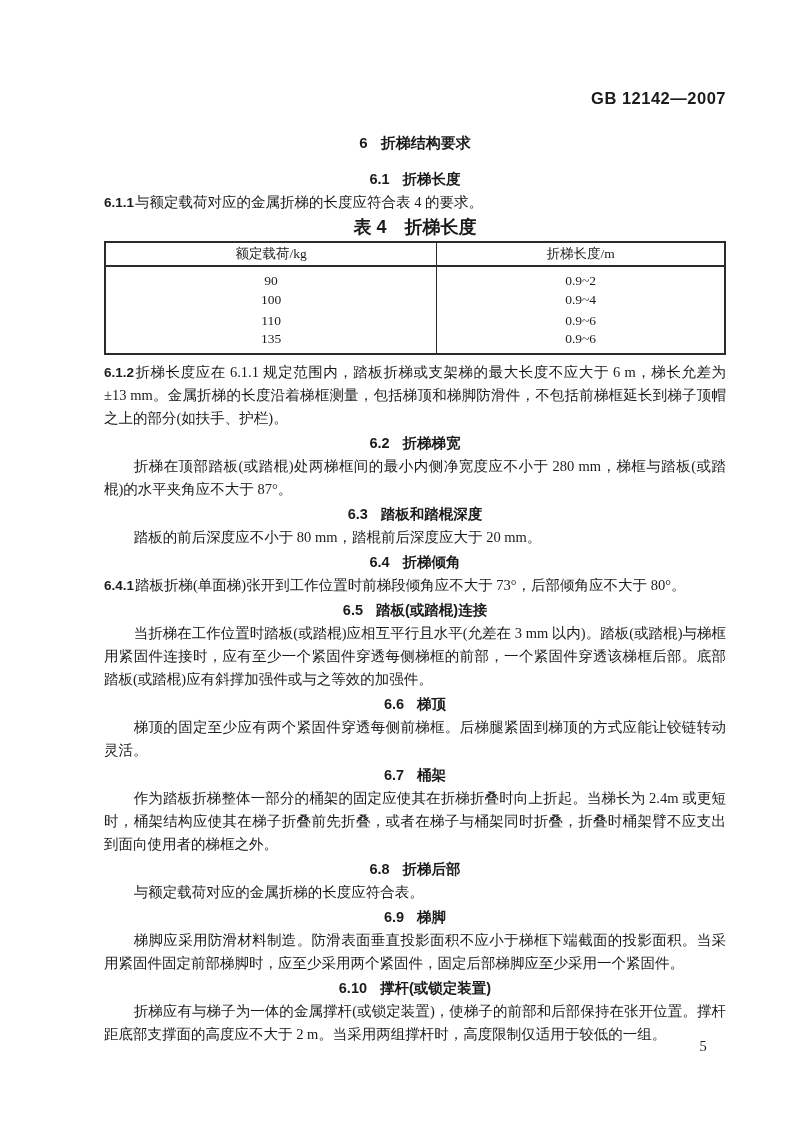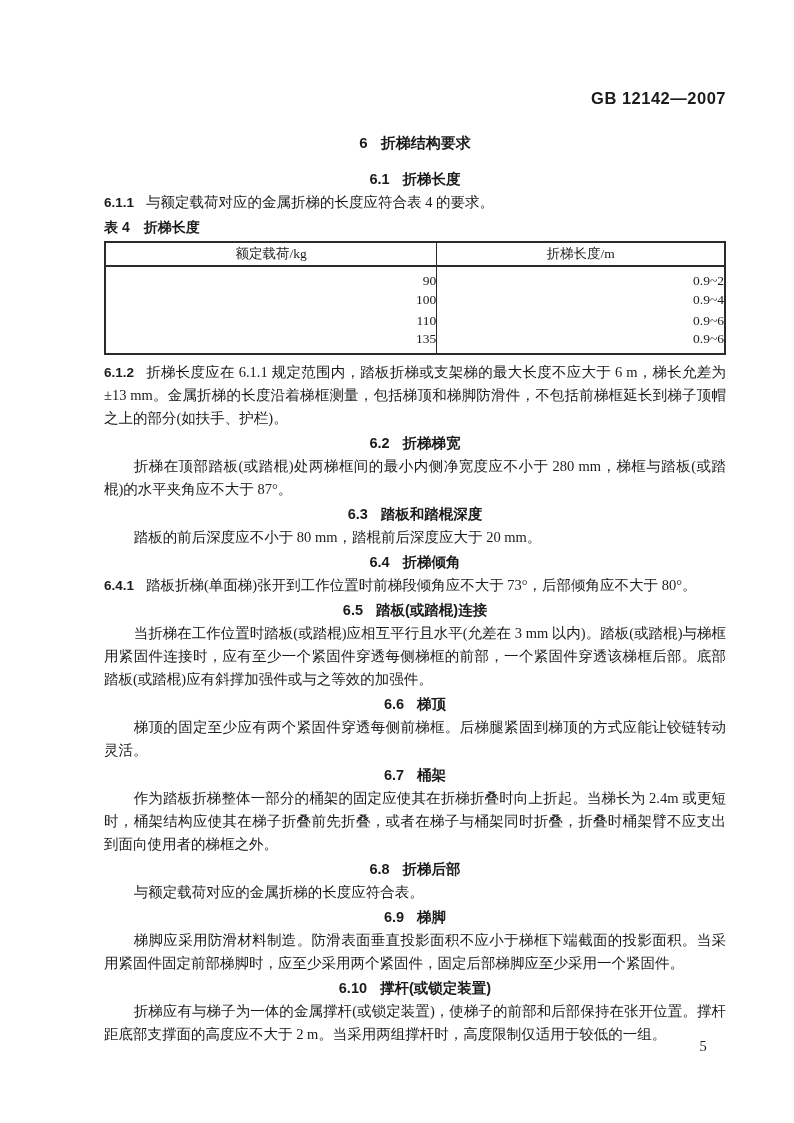--- a/index.html
+++ b/index.html
@@ -40,50 +40,50 @@
   .clause, .para {
     margin: 0;
     font-size: 14.5px;
     line-height: 23px;
     text-align: justify;
   }
   .clause .cnum {
     font-family: "Liberation Sans", "DejaVu Sans", sans-serif;
     font-weight: 700;
     font-size: 13.5px;
-    margin-right: 12px;
+    margin-right: 1px;
   }
   .para { text-indent: 2.05em; }
   .tbl-cap {
     margin-top: 2px;
-    text-align: left;
-    font-family: "Liberation Sans", "DejaVu Sans", sans-serif;
-    font-weight: 700;
-    font-size: 14px;
+    text-align: center;
+    font-family: "Liberation Sans", "DejaVu Sans", sans-serif;
+    font-weight: 700;
+    font-size: 18px;
     line-height: 23px;
   }
   table.t4 {
     width: 100%;
     border-collapse: collapse;
     table-layout: fixed;
     margin: 2px 0 6px 0;
     border: 2px solid #2b2b2b;
   }
   .t4 th {
     font-weight: 400;
     font-size: 13.5px;
     height: 24px;
     border-bottom: 2px solid #2b2b2b;
     text-align: center;
     padding: 0;
   }
   .t4 td {
     font-size: 13.5px;
     height: 21px;
-    text-align: right;
+    text-align: center;
     padding: 0;
   }
   .t4 th:first-child, .t4 td:first-child {
     border-right: 1.5px solid #2b2b2b;
     width: 53.5%;
     margin-top: 12px;
   }
   .t4 tbody tr:first-child td { padding-top: 6px; }
   .t4 tbody tr:last-child td { padding-bottom: 6px; }
   .page-num {

